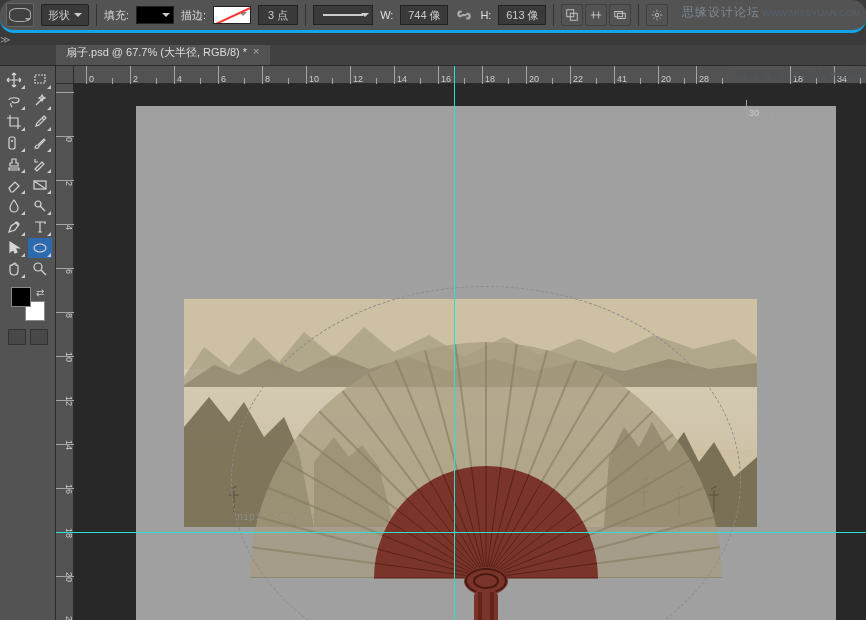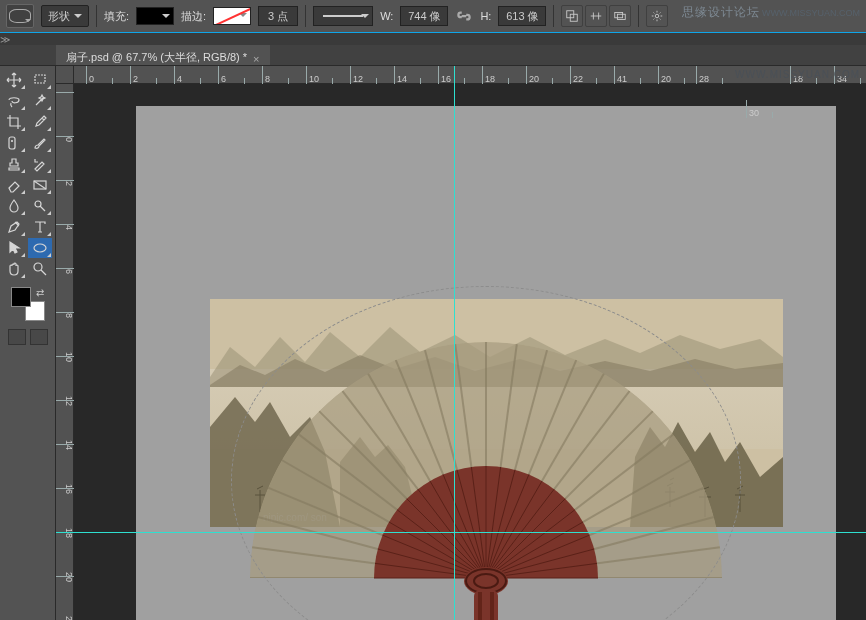--- a/index.html
+++ b/index.html
@@ -1,19 +1,19 @@
 <!DOCTYPE html>
 <html><head>
 <meta charset="utf-8">
 <style>
 * { margin:0; padding:0; box-sizing:border-box; user-select:none; }
 html, body { width:866px; height:620px; background:#3a3a3a; color:#ccc; font-family:"Microsoft YaHei", Arial, sans-serif; font-size:11px; overflow:hidden; }
 
 
-.optbar { height:33px; background:#535353; border-bottom:1px solid #0ea5e9; display:flex; align-items:center; padding:0 6px; gap:7px; }
+.optbar { height:33px; background:#535353; border-bottom:3px solid #0ea5e9; display:flex; align-items:center; padding:0 6px; gap:7px;border-radius:14px; }
 .opt-icon { width:28px; height:24px; background:#414141; border:1px solid #666; border-radius:2px; display:flex; align-items:center; justify-content:center; position:relative; }
 .opt-shape-sel { width:22px; height:14px; border:1px solid #aaa; border-radius:8px/5px; }
 .opt-caret { position:absolute; right:2px; bottom:2px; border:3px solid transparent; border-top-color:#aaa; }
 .opt-dd { height:22px; background:#3a3a3a; border:1px solid #222; border-radius:2px; display:flex; align-items:center; padding:0 6px; gap:4px; }
 .opt-dd .tri { border:4px solid transparent; border-top-color:#ccc; margin-top:4px; }
 .swatch { width:38px; height:18px; background:#000; border:1px solid #222; display:flex; align-items:center; position:relative; }
 .swatch .tri { position:absolute; right:3px; border:4px solid transparent; border-top-color:#ccc; margin-top:4px; }
 .swatch-none { width:38px; height:18px; background:#fff; border:1px solid #222; position:relative; overflow:hidden; }
 .swatch-none::after { content:""; position:absolute; left:-4px; top:8px; width:46px; height:2px; background:#f33; transform:rotate(-25deg); }
 .swatch-none .tri { position:absolute; right:3px; top:5px; border:4px solid transparent; border-top-color:#888; }
@@ -27,21 +27,21 @@
 .link-ico { width:18px; height:18px; display:flex; align-items:center; justify-content:center; color:#aaa; }
 .opt-btn-grp { display:flex; gap:2px; }
 .opt-btn { width:22px; height:22px; background:#535353; border:1px solid #404040; border-radius:2px; display:flex; align-items:center; justify-content:center; }
 .opt-btn svg { width:14px; height:14px; }
 .watermark { position:absolute; right:6px; top:4px; color:#7e8a94; font-size:12px; letter-spacing:1px; display:flex; align-items:center; gap:2px; }
 .wm2 { color:#56616b; font-size:9px; letter-spacing:0; }
 
 
 .tabrow { height:21px; background:#414141; border-bottom:1px solid #2a2a2a; display:flex; align-items:flex-end; padding-left:56px; }
 .doc-left .carets { color:#999; font-size:10px; }
-.doctab { height:20px; background:#525252; padding:0 10px; display:flex; align-items:flex-end; gap:6px; color:#ddd; font-size:11px; }
+.doctab { height:20px; background:#525252; padding:0 10px; display:flex; align-items:flex-start; gap:6px; color:#ddd; font-size:11px; }
 .doctab .x { color:#aaa; font-size:11px; }
 
 
 .workrow { display:flex; height:566px; }
 
 
 .toolbox { width:56px; background:#535353; border-right:1px solid #2a2a2a; padding:4px 2px; }
 .toolgrid { display:grid; grid-template-columns:1fr 1fr; gap:1px; }
 .tool { width:24px; height:20px; background:#535353; display:flex; align-items:center; justify-content:center; position:relative; }
 .tool.sel { background:#2d6ab0; }
@@ -64,21 +64,21 @@
 .ruler-h .tick { position:absolute; top:0; height:18px; width:50px; border-left:1px solid #9aa; color:#ccc; font-size:9px; padding-left:2px; display:flex; align-items:flex-end; }
 .ruler-h .subt::after { content:""; position:absolute; left:25px; bottom:0; height:6px; border-left:1px solid #9aa; }
 .ruler-v .tick { position:absolute; left:0; width:18px; height:50px; border-top:1px solid #9aa; color:#ccc; font-size:9px; writing-mode:vertical-rl; text-align:right; padding-top:2px; display:flex; justify-content:flex-end; }
 
 
 .paper { position:absolute; left:80px; top:40px; width:700px; height:550px; background:#a0a0a0; }
 .guide-v { position:absolute; top:0; bottom:0; width:1px; background:#2ee0d0; z-index:20; }
 .guide-h { position:absolute; left:0; right:0; height:1px; background:#2ee0d0; z-index:20; }
 
 
-.painting { position:absolute; left:74px; top:193px; width:573px; height:228px; background:#cdc0a3; overflow:hidden; }
+.painting { position:absolute; left:48px; top:193px; width:573px; height:228px; background:#cdc0a3; overflow:hidden;font-family:Liberation Mono, monospace; }
 .mountain-far { position:absolute; top:18px; left:0; right:0; height:70px; }
 .mountain-far svg { width:100%; height:100%; }
 .sky-wash { position:absolute; top:70px; left:0; right:0; height:80px; background:linear-gradient(#d5cbb4,#cfc4aa); }
 .mountain-near { position:absolute; bottom:0; left:0; right:0; height:160px; }
 .mountain-near svg { width:100%; height:100%; }
 .credit { position:absolute; left:53px; bottom:4px; font-size:10px; color:#8a8a82; }
 
 .fan-sel { position:absolute; left:95px; top:180px; width:510px; height:390px; border:1px dashed #8c8c8c; border-radius:50%; z-index:18; }
 
 .fan { position:absolute; left:98px; top:182px; width:504px; height:384px; z-index:10; }

